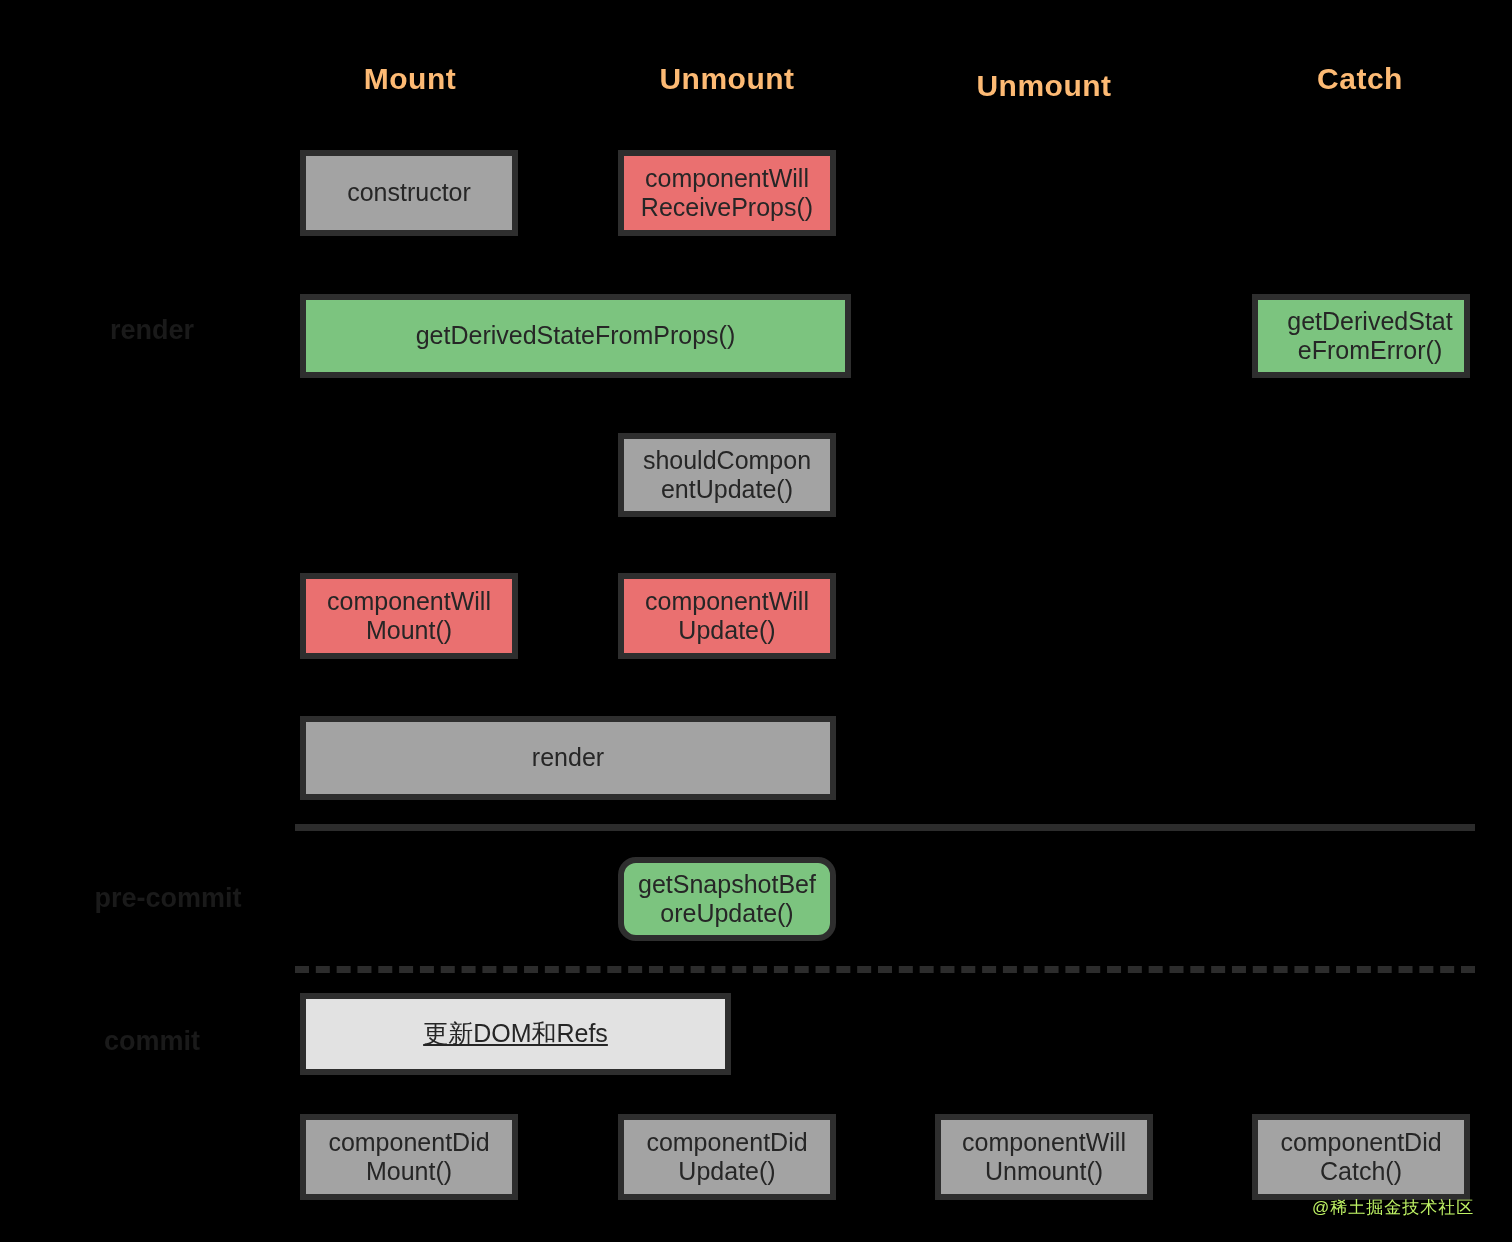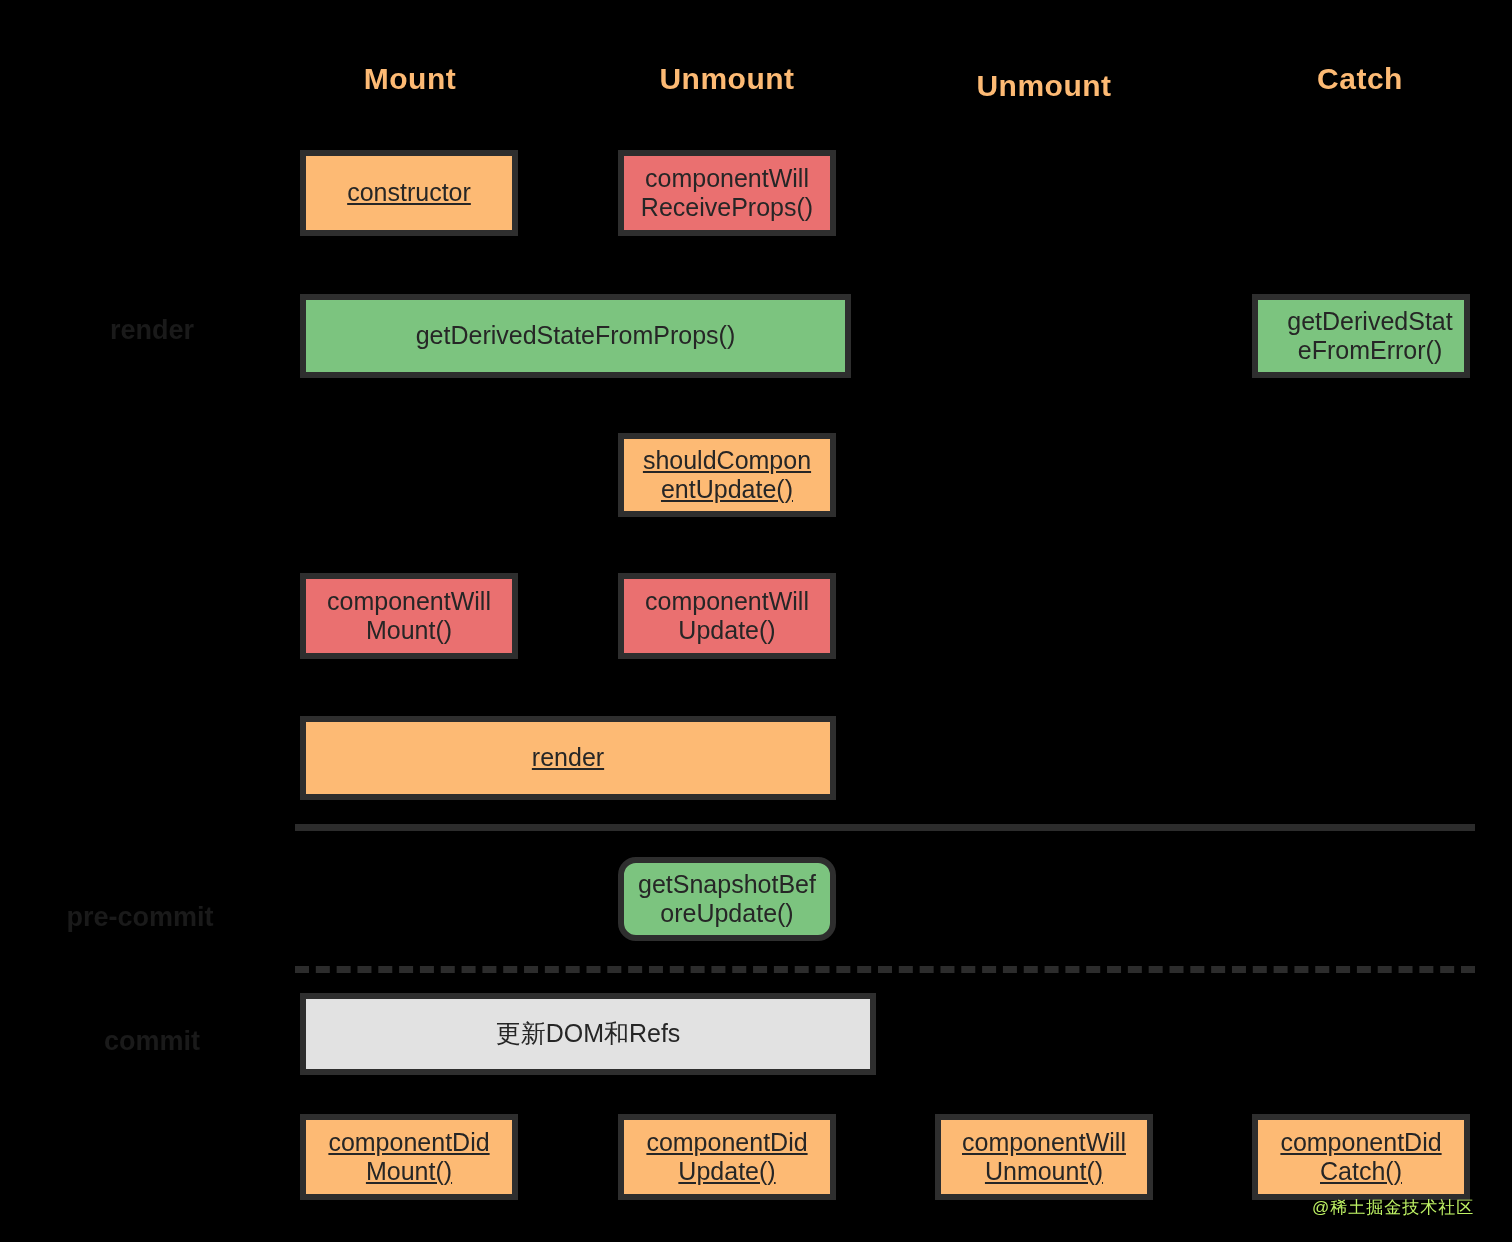--- a/index.html
+++ b/index.html
@@ -53,21 +53,21 @@
     display: flex;
     align-items: center;
     justify-content: center;
     text-align: center;
     font-size: 25px;
     line-height: 1.18;
     color: #262626;
     padding: 2px 6px;
     white-space: pre-line;
   }
-  .box.cyan  { background: #fdba74; text-decoration: underline; }
+  .box.cyan  { background: #a3a3a3; }
   .box.red   { background: #ea7070; }
   .box.green { background: #7cc47f; }
   .box.gray  { background: #e2e2e2; }
 
   
   .divider {
     position: absolute;
     height: 7px;
     background: #2c2c2c;
   }
@@ -90,21 +90,21 @@
 <body>
 
 <div id="diagram">
 
   <div class="col-header" style="left:410px; top:62px;">Mount</div>
   <div class="col-header" style="left:727px; top:62px;">Unmount</div>
   <div class="col-header" style="left:1044px; top:62px;margin-top:7px;">Unmount</div>
   <div class="col-header" style="left:1360px; top:62px;">Catch</div>
 
   <div class="row-label" style="left:152px; top:330px;">render</div>
-  <div class="row-label" style="left:140px; top:898px;margin-top:19px;">pre-commit</div>
+  <div class="row-label" style="left:168px; top:898px;">pre-commit</div>
   <div class="row-label" style="left:152px; top:1041px;">commit</div>
 
   <div class="box cyan" style="left:300px; top:150px; width:218px; height:86px;">constructor</div>
   <div class="box red" style="left:618px; top:150px; width:218px; height:86px;">componentWill
 ReceiveProps()</div>
 
   <div class="box green" style="left:300px; top:294px; width:551px; height:84px;">getDerivedStateFromProps()</div>
   <div class="box green" style="left:1252px; top:294px; width:218px; height:84px;padding-left:24px;">getDerivedStat
 eFromError()</div>
 
@@ -118,21 +118,21 @@
 
   <div class="box cyan" style="left:300px; top:716px; width:536px; height:84px;">render</div>
 
   <div class="divider" style="left:295px; top:824px; width:1180px;"></div>
 
   <div class="box green" style="left:618px; top:857px; width:218px; height:84px;border-radius:18px;">getSnapshotBef
 oreUpdate()</div>
 
   <div class="divider dashed" style="left:295px; top:966px; width:1180px;"></div>
 
-  <div class="box gray" style="left:300px; top:993px; width:576px; height:82px;">更新DOM和Refs</div>
+  <div class="box gray" style="left:300px; top:993px; width:431px; height:82px;text-decoration:underline;">更新DOM和Refs</div>
 
   <div class="box cyan" style="left:300px; top:1114px; width:218px; height:86px;">componentDid
 Mount()</div>
   <div class="box cyan" style="left:618px; top:1114px; width:218px; height:86px;">componentDid
 Update()</div>
   <div class="box cyan" style="left:935px; top:1114px; width:218px; height:86px;">componentWill
 Unmount()</div>
   <div class="box cyan" style="left:1252px; top:1114px; width:218px; height:86px;">componentDid
 Catch()</div>
 

